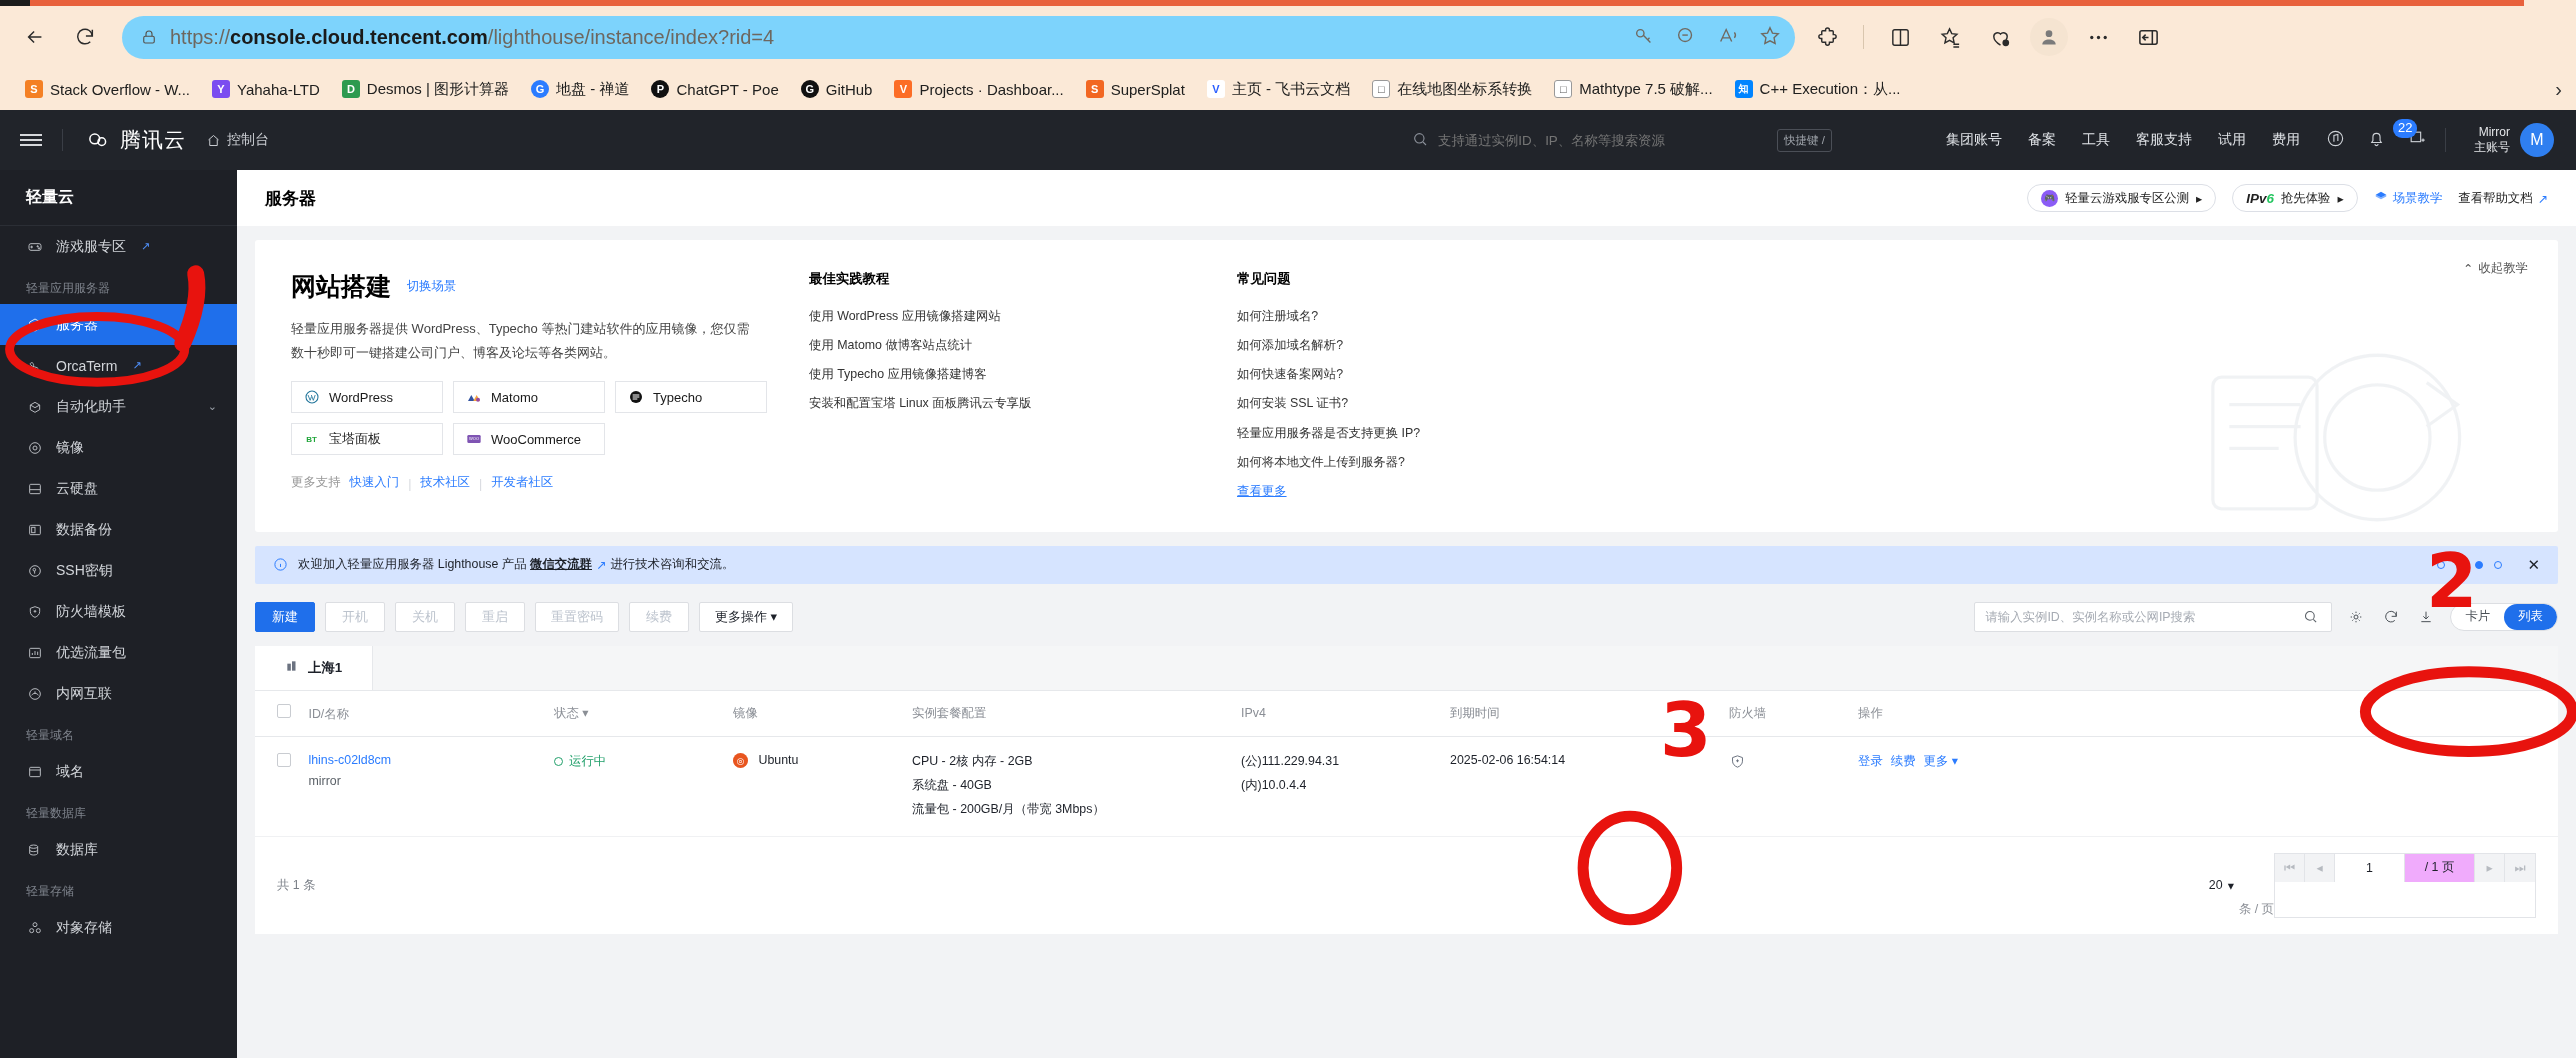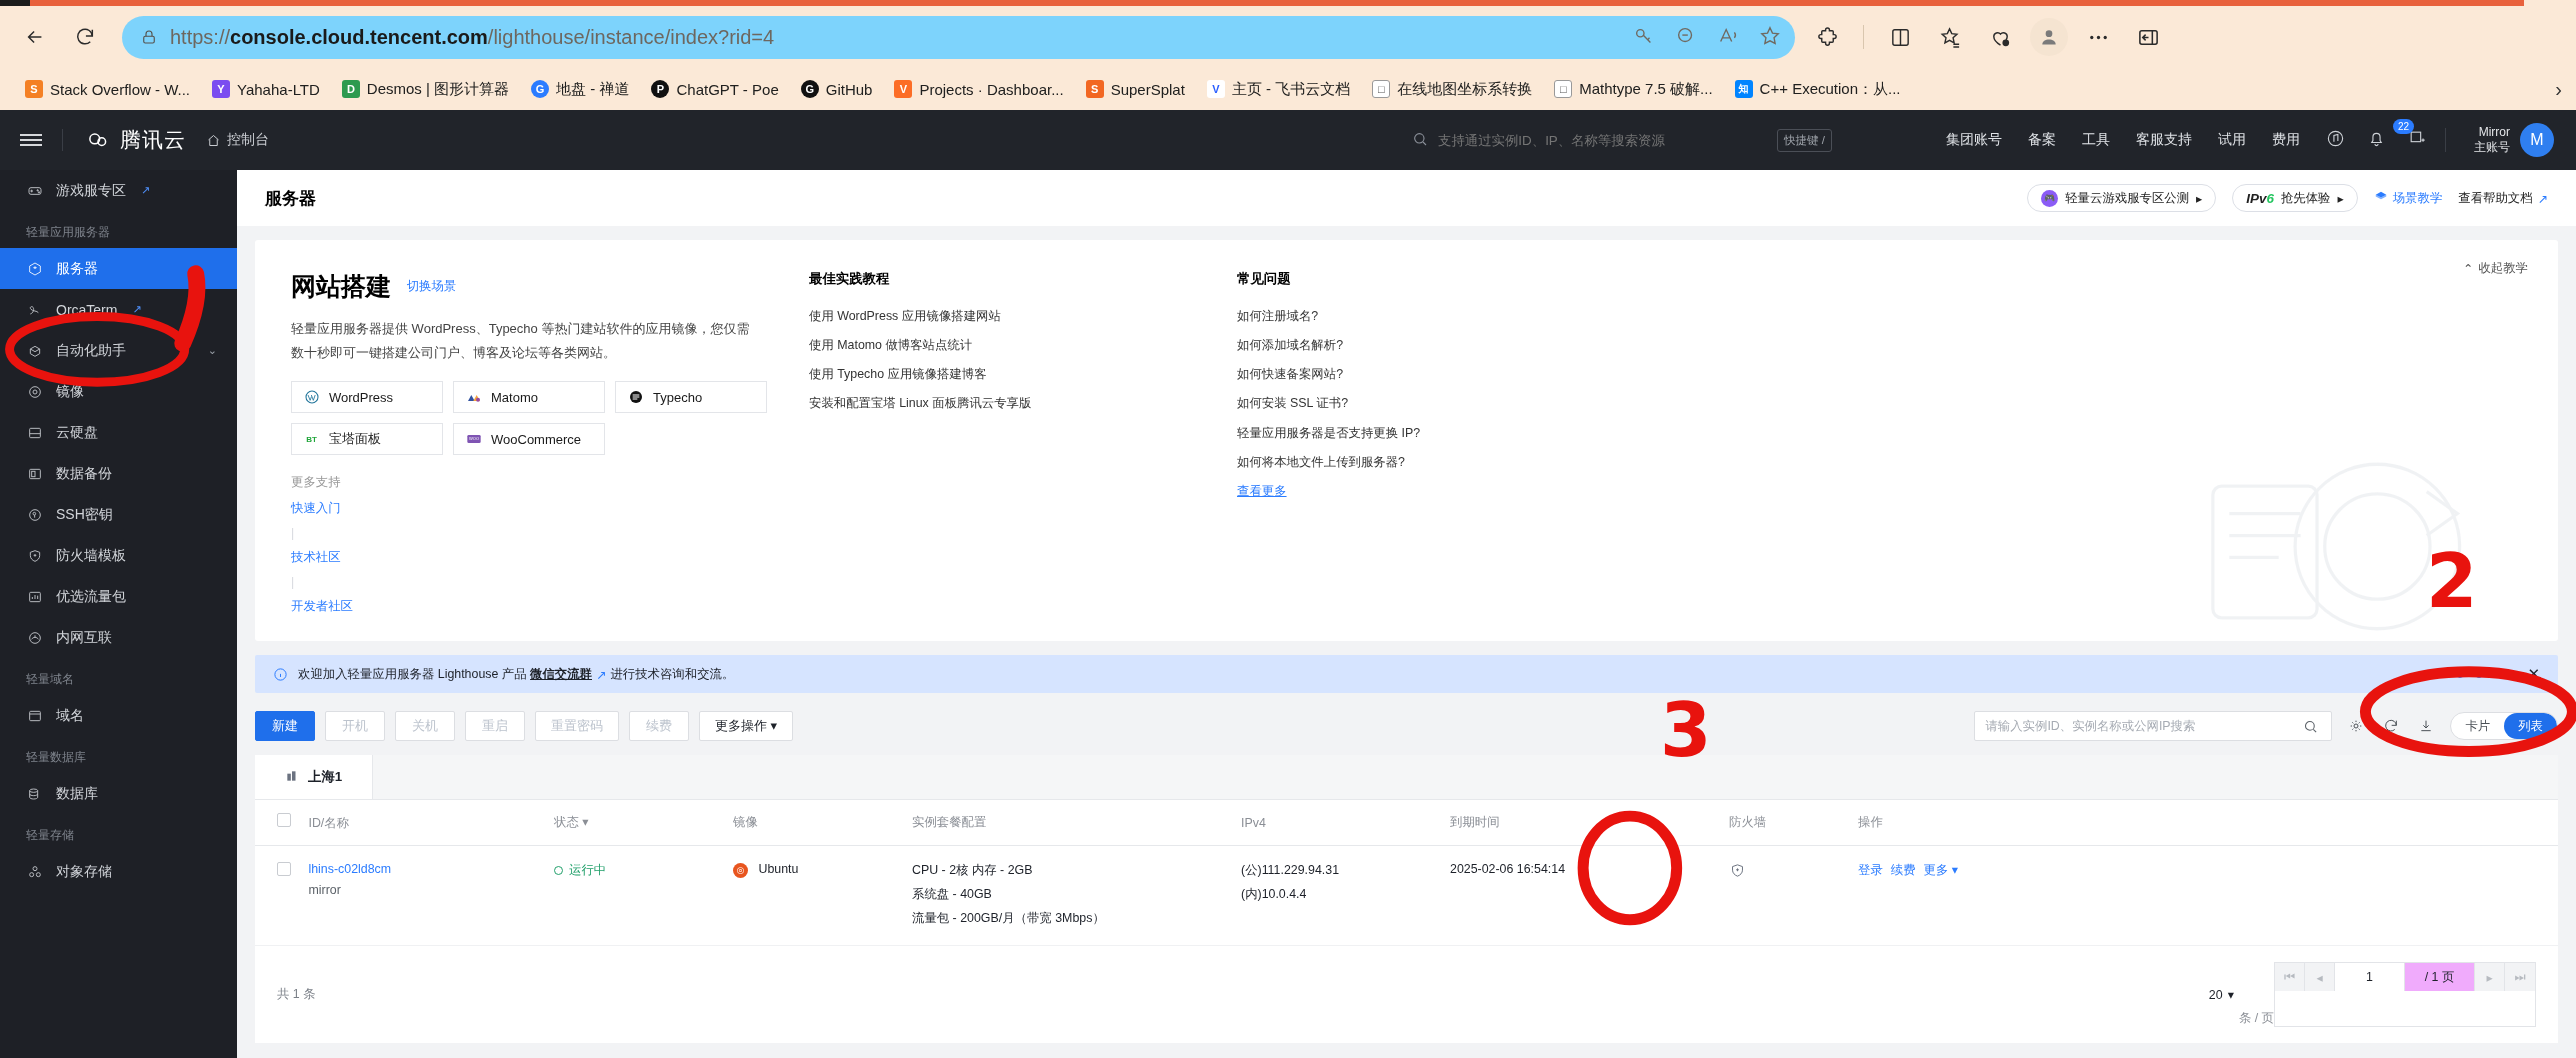--- a/index.html
+++ b/index.html
@@ -76,21 +76,21 @@
   .topsearch .si { color: #8b9099; }
   .topsearch input {
     background: transparent; border: none; outline: none; color: #b9bdc4; font-size: 13.4px; width: 329px;
     font-family: inherit;
   }
   .kbd { border: 1px solid #4b4f57; color: #9fa4ab; font-size: 11.5px; padding: 3px 6px; border-radius: 3px; }
   .topmenu { display: flex; align-items: center; gap: 26px; font-size: 14px; color: #dfe2e6; margin-left: 6px;}
   .topmenu .tm { white-space: nowrap; }
   .topicons { display: flex; align-items: center; gap: 22px; margin-left: 26px; color: #cfd3d8; position: relative;}
   .badge {
-    position: absolute; background: #2b7cff; color: #fff; border-radius: 9px; font-size: 10px;
+    position: absolute; background: #2b7cff; color: #fff; border-radius: 9px; font-size: 13px;
     padding: 1px 5px; top: -10px; left: 26px; line-height: 1.3;
   }
   .userbox { display: flex; align-items: center; gap: 10px; margin: 0 22px 0 22px; }
   .uname { font-size: 12px; color: #e4e6e9; line-height: 1.25; text-align: right; }
   .uav { width: 34px; height: 34px; border-radius: 50%; background: #2f7ff0; color: #fff; display:flex; align-items:center; justify-content:center; font-size:16px;}
 
   .body-wrap { display: flex; flex: 1; min-height: 0; }
 
   
   .sidebar { width: 237px; background: #1e2026; color: #c9ccd1; flex: none; display:flex; flex-direction:column; }
@@ -135,21 +135,21 @@
   .hero-col-3 { width: 428px; flex: none; }
   .hero-h1 { font-size: 25px; font-weight: 700; color: #000; display: inline-block; vertical-align: middle;}
   .hero-switch { font-size: 12.4px; color: #2b7cff; margin-left: 12px; vertical-align: middle; display:inline-block;}
   .hero-desc { font-size: 13px; color: #444; line-height: 1.85; margin-top: 14px; width: 468px; }
   .app-grid { display: flex; flex-wrap: wrap; gap: 10px; margin-top: 16px; width: 478px;}
   .app-chip {
     width: 152px; height: 32px; border: 1px solid #e3e5e9; display: flex; align-items: center; gap: 9px;
     padding: 0 11px; font-size: 13px; color: #1a1a1a; background: #fff;
   }
   .app-chip .logo { width: 17px; height: 17px; display:flex; align-items:center; justify-content:center; flex:none;}
-  .hero-more { margin-top: 19px; font-size: 12.4px; color: #999; display: flex; align-items: flex-start; gap: 9px; flex-direction: column;}
+  .hero-more { margin-top: 19px; font-size: 12.4px; color: #999; display: flex; align-items: flex-end; gap: 9px;}
   .hero-more a { color: #2b7cff; }
   .hero-more .sep { color: #d8dadf; }
   .col-h { font-size: 13.4px; font-weight: 700; color: #000; margin-bottom: 14px; }
   .col-link { font-size: 12.4px; color: #333; line-height: 2.35; }
   .col-link.blue { color: #2b7cff; }
   .hero-art {
     position: absolute; right: 60px; bottom: -30px; width: 329px; height: 249px; opacity: .1; z-index: 1;
   }
 
   
@@ -439,20 +439,21 @@
         <div>Mirror</div>
         <div>主账号</div>
       </span>
       <span class="uav">M</span>
     </div>
   </div>
 
   <div class="body-wrap">
 
     <div class="sidebar">
+      <div class="sb-title">轻量云</div>
 
       <div class="sb-item">
         <span class="ic">
             <svg viewBox="0 0 24 24" fill="none" stroke="currentColor" stroke-width="1.5" width="16" height="16">
               <rect x="3" y="7" width="18" height="10" rx="3"></rect>
               <path d="M7 10v4M5 12h4"></path>
               <circle cx="16" cy="11" r="1" fill="currentColor"></circle>
               <circle cx="18" cy="14" r="1" fill="currentColor"></circle>
             </svg>
           </span>

